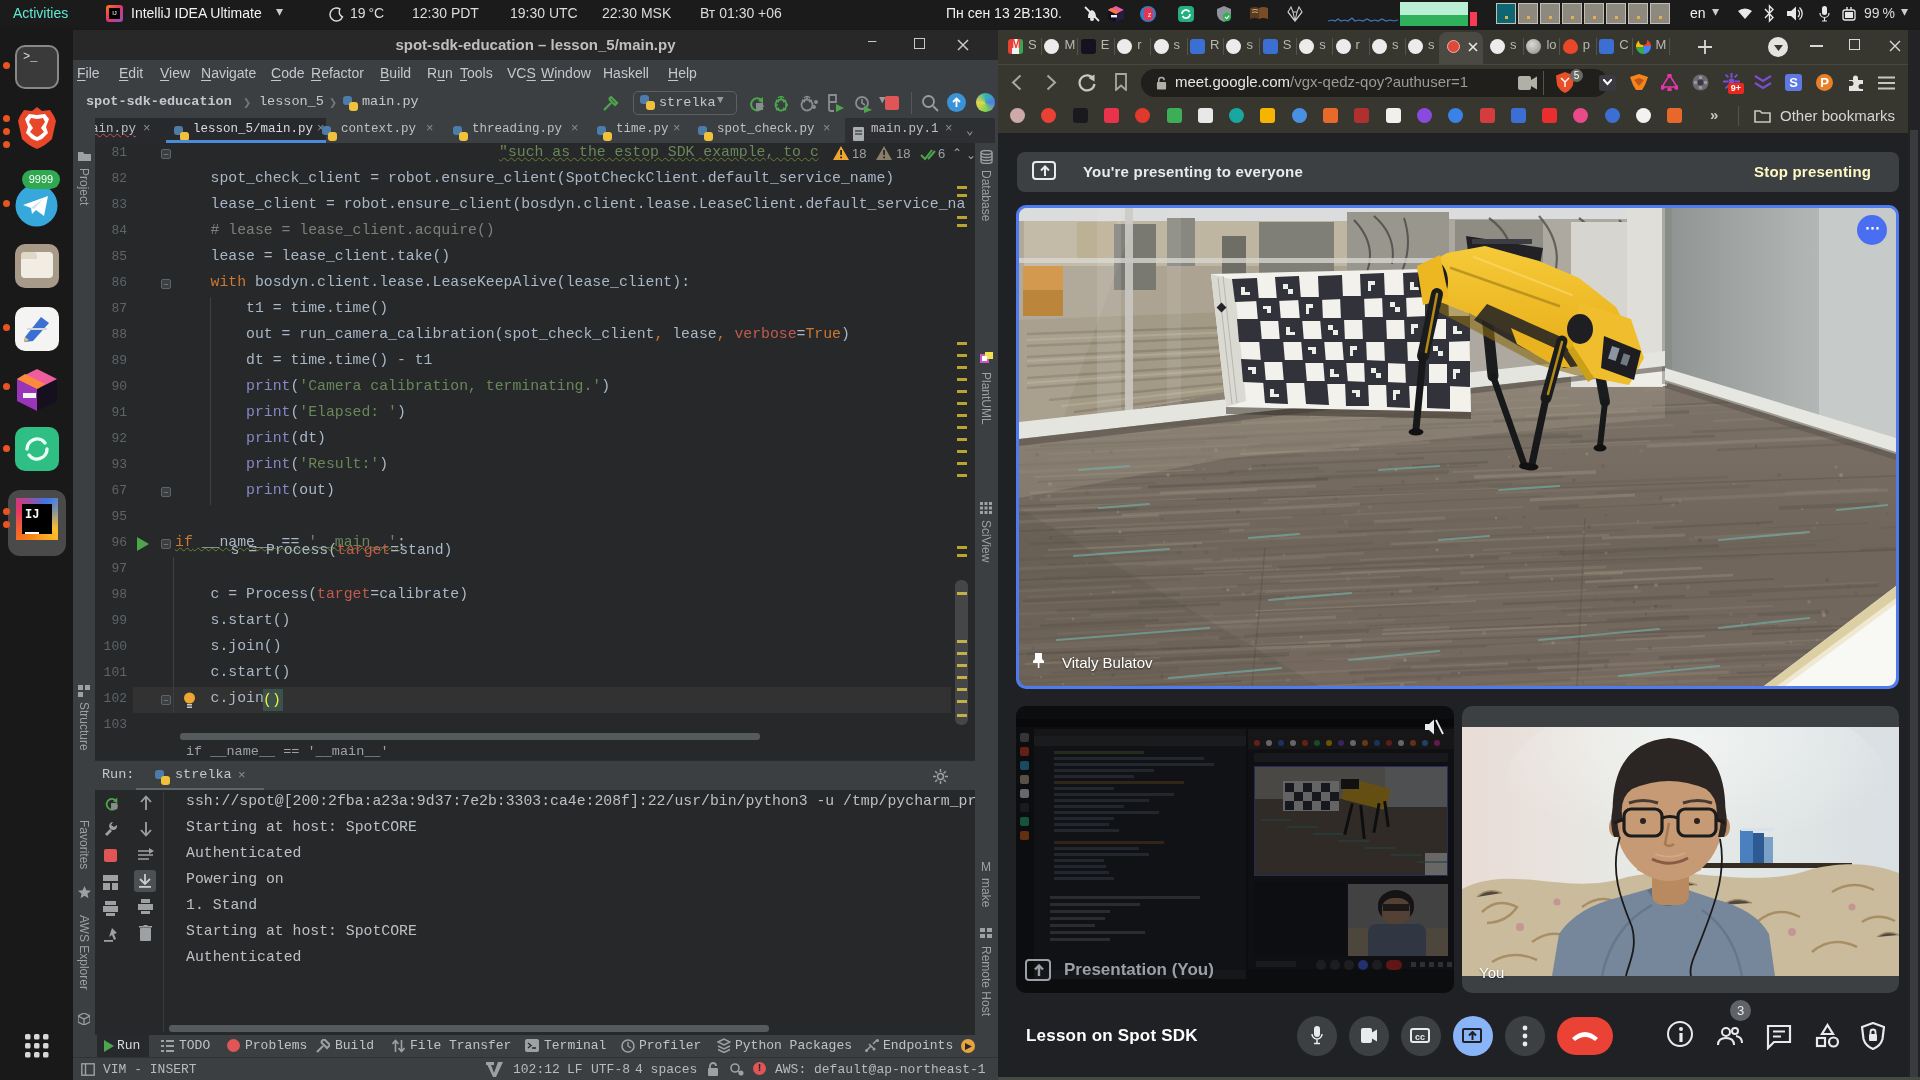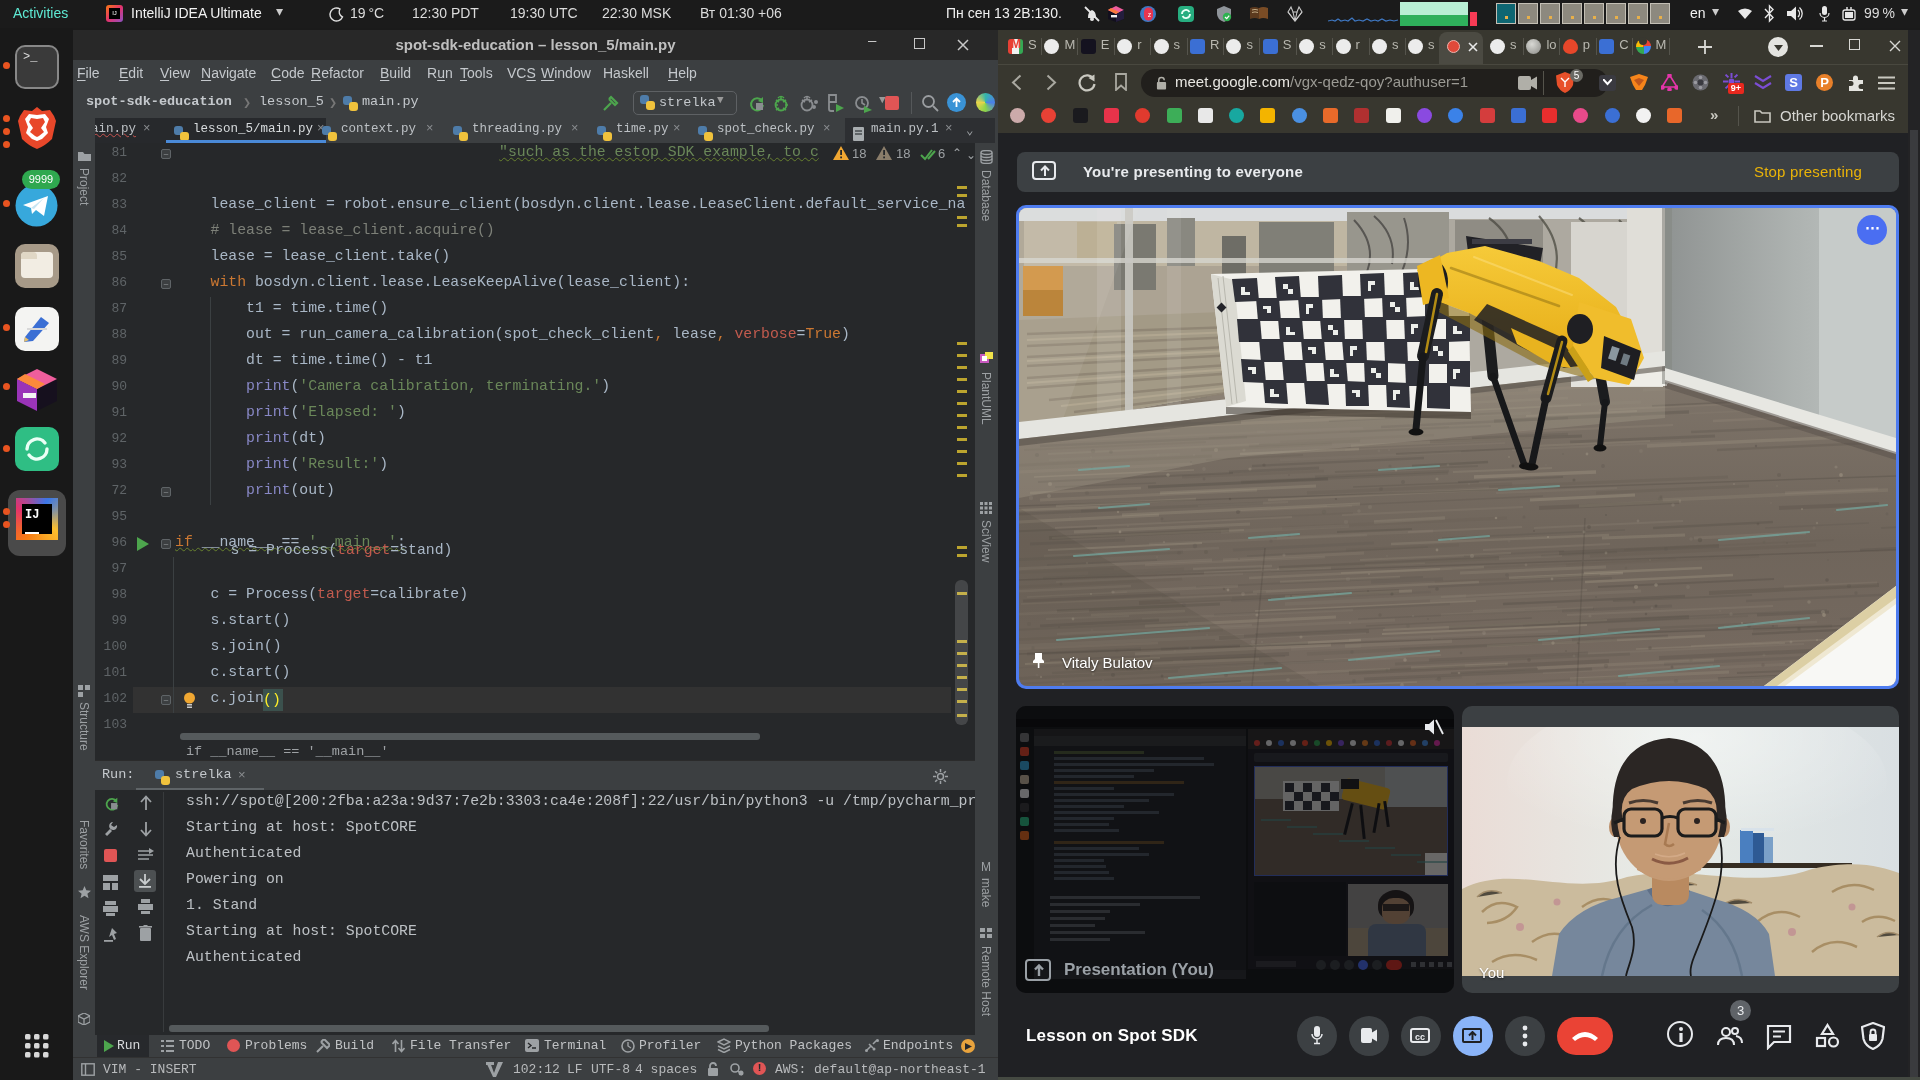--- a/index.html
+++ b/index.html
@@ -326,20 +326,21 @@
   <span class="tab" style="left:872px;top:4px;color:#8a8d90">×</span>
   <span class="tab" style="left:893px;top:4px;color:#9da1a4">⌄</span>
  </div>
 <div class="abs" style="left:22px;top:113px;width:880px;height:630px;background:#26282a"></div>
       <div class="abs" style="left:60px;top:657px;width:818px;height:26px;background:#323232"></div>
       <div class="abs" style="left:137px;top:267px;width:1px;height:208px;background:#3b4042"></div>
       <div class="abs" style="left:100px;top:527px;width:1px;height:156px;background:#3b4042"></div>
       <div class="ln" style="left:2px;top:115px">81</div>
       <div class="cl" style="left:426.1px;top:114px;text-decoration:underline wavy #66802e 1px;"><span class="s">"such as the estop SDK example, to c</span></div>
       <div class="ln" style="left:2px;top:141px">82</div>
+      <div class="cl" style="left:137.5px;top:140px;">spot_check_client = robot.ensure_client(SpotCheckClient.default_service_name)</div>
       <div class="ln" style="left:2px;top:167px">83</div>
       <div class="cl" style="left:137.5px;top:166px;">lease_client = robot.ensure_client(bosdyn.client.lease.LeaseClient.default_service_na</div>
       <div class="ln" style="left:2px;top:193px">84</div>
       <div class="cl" style="left:137.5px;top:192px;"><span class="c"># lease = lease_client.acquire()</span></div>
       <div class="ln" style="left:2px;top:219px">85</div>
       <div class="cl" style="left:137.5px;top:218px;">lease = lease_client.take()</div>
       <div class="ln" style="left:2px;top:245px">86</div>
       <div class="cl" style="left:137.5px;top:244px;"><span class="k">with</span> bosdyn.client.lease.LeaseKeepAlive(lease_client):</div>
       <div class="ln" style="left:2px;top:271px">87</div>
       <div class="cl" style="left:173.0px;top:270px;">t1 = time.time()</div>
@@ -348,21 +349,21 @@
       <div class="ln" style="left:2px;top:323px">89</div>
       <div class="cl" style="left:173.0px;top:322px;">dt = time.time() - t1</div>
       <div class="ln" style="left:2px;top:349px">90</div>
       <div class="cl" style="left:173.0px;top:348px;"><span class="b">print</span>(<span class="s">'Camera calibration, terminating.'</span>)</div>
       <div class="ln" style="left:2px;top:375px">91</div>
       <div class="cl" style="left:173.0px;top:374px;"><span class="b">print</span>(<span class="s">'Elapsed: '</span>)</div>
       <div class="ln" style="left:2px;top:401px">92</div>
       <div class="cl" style="left:173.0px;top:400px;"><span class="b">print</span>(dt)</div>
       <div class="ln" style="left:2px;top:427px">93</div>
       <div class="cl" style="left:173.0px;top:426px;"><span class="b">print</span>(<span class="s">'Result:'</span>)</div>
-      <div class="ln" style="left:2px;top:453px">72</div>
+      <div class="ln" style="left:2px;top:453px">67</div>
       <div class="cl" style="left:173.0px;top:452px;"><span class="b">print</span>(out)</div>
       <div class="ln" style="left:2px;top:505px">96</div>
       <div class="cl" style="left:102.0px;top:504px;text-decoration:underline wavy #66802e 1px;"><span class="k">if</span> __name__ == <span class="s">'__main__'</span>:</div>
       <div class="ln" style="left:2px;top:531px">97</div>
       <div class="cl" style="left:137.5px;top:512px;margin-left:20px;">s = Process(<span class="p">target</span>=stand)</div>
       <div class="ln" style="left:2px;top:557px">98</div>
       <div class="cl" style="left:137.5px;top:556px;">c = Process(<span class="p">target</span>=calibrate)</div>
       <div class="ln" style="left:2px;top:583px">99</div>
       <div class="cl" style="left:137.5px;top:582px;">s.start()</div>
       <div class="ln" style="left:2px;top:609px">100</div>
@@ -854,21 +855,21 @@
 </div>
 <div class="abs" style="left:0;top:103px;width:922px;height:947px;background:#202124"></div>
 <div class="abs" style="left:910px;top:103px;width:10px;height:947px;background:#353639"></div>
 
 <div class="abs" style="left:19px;top:122px;width:882px;height:40px;background:#3c4043;border-radius:8px">
  <span class="abs" style="left:15px;top:9px;width:24px;height:19px;border:2px solid #e8eaed;border-radius:4px"></span>
  <svg class="abs" style="left:22px;top:13px" width="12" height="12" viewBox="0 0 12 12">
           <path d="M6 11 L6 2 M2 5.5 L6 1.5 L10 5.5" stroke="#e8eaed" stroke-width="2" fill="none"></path>
         </svg>
  <span class="abs" style="left:66px;top:11px;color:#e8eaed;font-size:15px;font-weight:bold;letter-spacing:.2px">You're presenting to everyone</span>
- <span class="abs" style="left:737px;top:11px;color:#eab308;font-size:15px;font-weight:normal;letter-spacing:.2px">Stop presenting</span>
+ <span class="abs" style="left:737px;top:11px;color:#fef9c3;font-size:15px;font-weight:bold;letter-spacing:.2px">Stop presenting</span>
 </div>
 <div class="abs" style="left:18px;top:175px;width:883px;height:484px;border-radius:10px;background:#4e7cf0"></div>
       <div class="abs" style="left:21px;top:178px;width:877px;height:478px;border-radius:8px;overflow:hidden">
         <svg class="abs" style="left:0;top:0" width="877" height="478" viewBox="0 0 877 478">
 <defs>
  <linearGradient id="carp" x1="0" y1="0" x2="0" y2="1">
   <stop offset="0" stop-color="#9c9285"></stop>
               <stop offset="0.3" stop-color="#80766b"></stop>
   <stop offset="0.7" stop-color="#6f655b"></stop>
               <stop offset="1" stop-color="#766a60"></stop>

